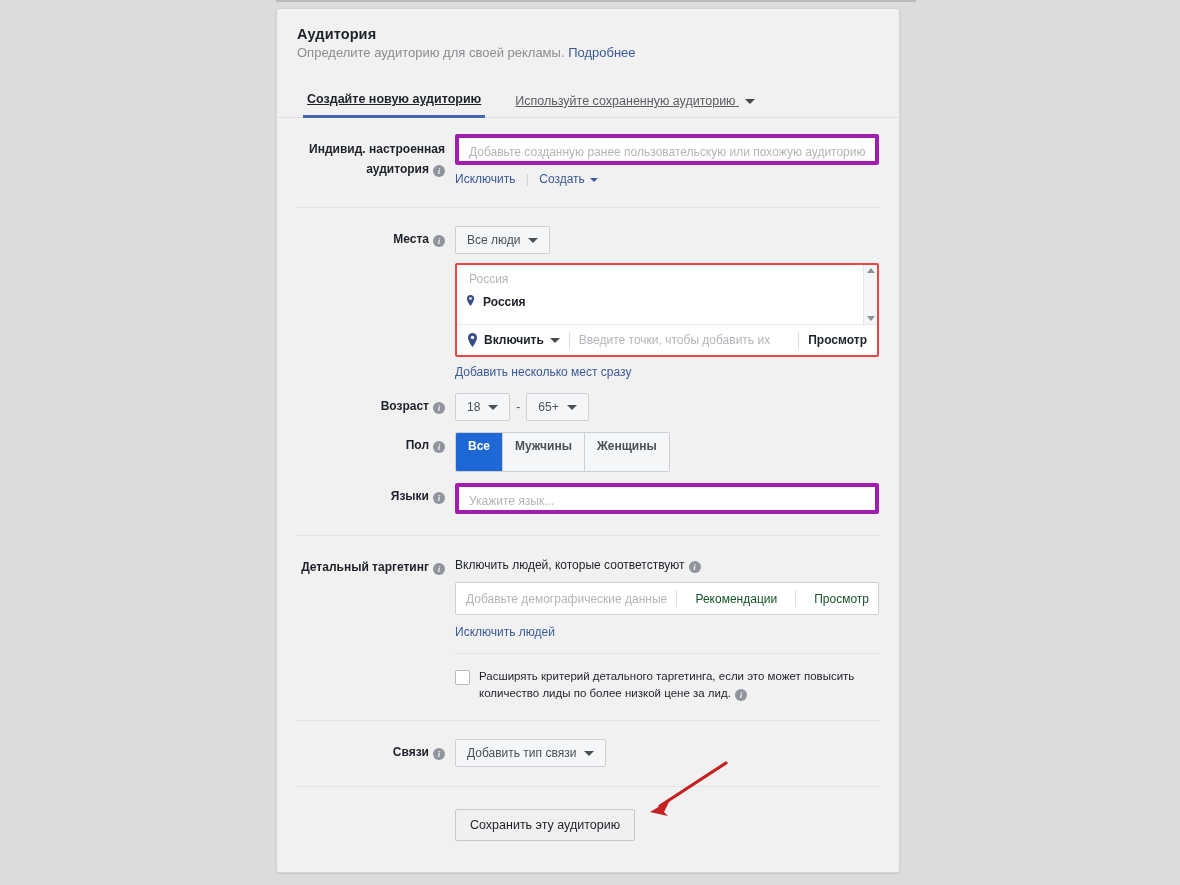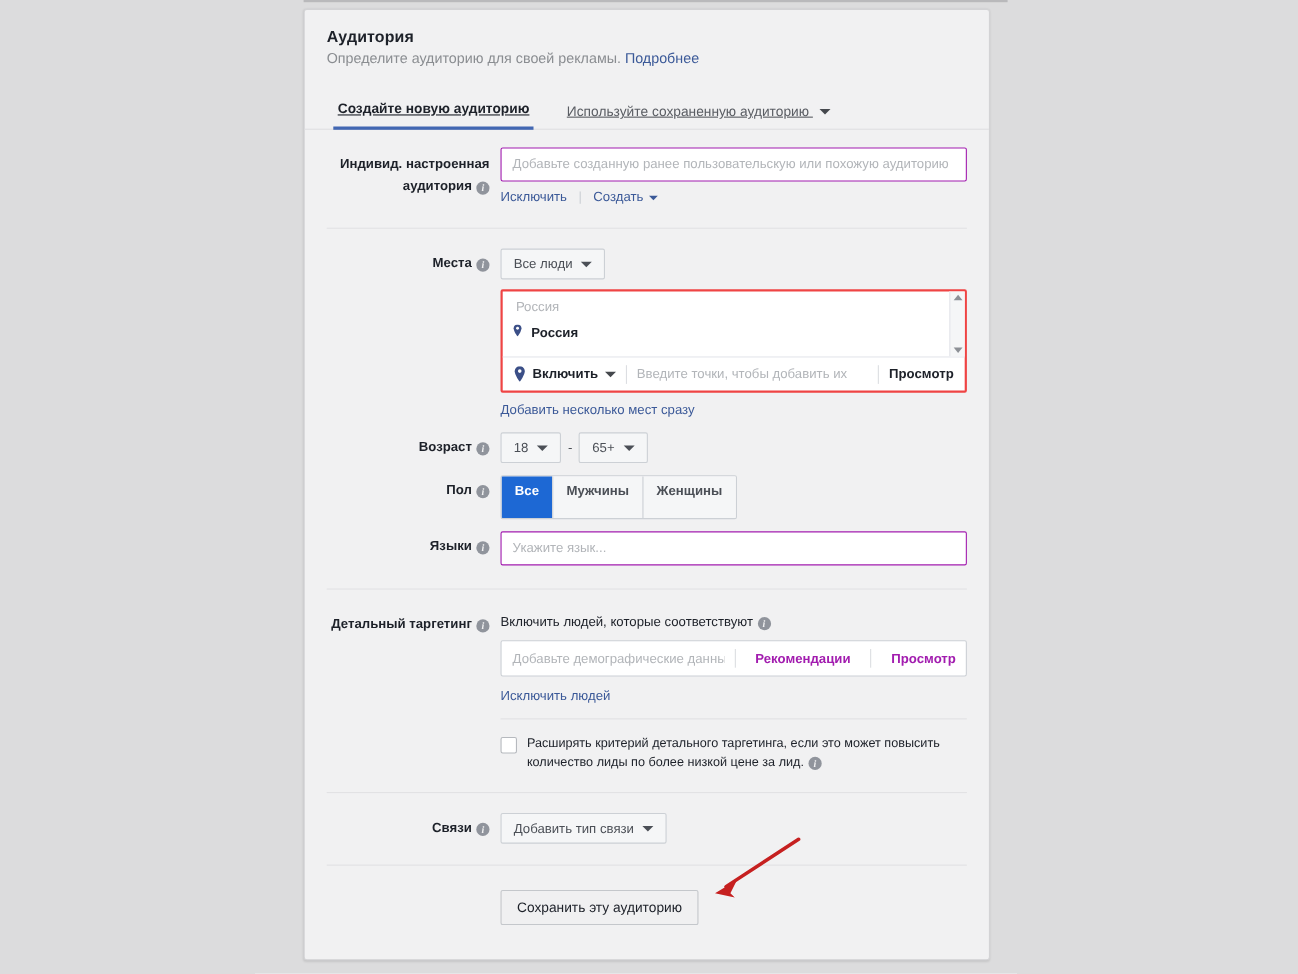--- a/index.html
+++ b/index.html
@@ -71,21 +71,21 @@
 
   .info{
     display:inline-block;width:12px;height:12px;border-radius:50%;
     background:#90949c;color:#f1f1f2;font-size:9px;line-height:12px;
     text-align:center;font-weight:bold;font-style:italic;
     vertical-align:-1px;margin-left:4px;font-family:"Liberation Serif", serif;
   }
 
   .txtinput{
     width:100%;box-sizing:border-box;height:31px;
-    border:1px solid #a21caf;background:#fff;border-radius:2px;
+    border:4px solid #a21caf;background:#fff;border-radius:2px;
     font-size:12px;color:#b2b5b9;padding:0 10px;line-height:29px;
     overflow:hidden;white-space:nowrap;
   }
 
   .linkrow{margin-top:7px;font-size:12px;color:#3b5998;}
   .linkrow a{color:#3b5998;text-decoration:none;cursor:pointer;}
   .sep{color:#ccd0d5;margin:0 7px;}
   .caret-sm{
     display:inline-block;width:0;height:0;margin-left:5px;
     border-left:4px solid transparent;border-right:4px solid transparent;
@@ -151,21 +151,21 @@
   .seg div:first-child{border-left:0;}
   .seg div.on{background:#1d68d4;color:#fff;}
 
   
   .dt-head{font-size:12px;color:#1d2129;padding-top:4px;}
   .combo{
     display:flex;align-items:center;height:31px;margin-top:9px;
     border:1px solid #ccd0d5;background:#fff;border-radius:2px;
   }
   .combo .ph{flex:1;min-width:0;overflow:hidden;white-space:nowrap;font-size:12px;color:#b2b5b9;padding-left:10px;}
-  .combo .act{font-size:12px;font-weight:bold;color:#a21caf;padding:0 9px;white-space:nowrap;cursor:pointer;}
+  .combo .act{font-size:12px;font-weight:normal;color:#14532d;padding:0 9px;white-space:nowrap;cursor:pointer;}
 
   .chkrow{display:flex;align-items:flex-start;margin-top:14px;}
   .chk{
     width:13px;height:13px;border:1px solid #b6b9be;background:#fff;border-radius:2px;
     flex:none;margin-right:9px;margin-top:2px;cursor:pointer;
   }
   .chktext{font-size:11.5px;color:#1d2129;line-height:17px;}
 
   .saverow{padding:22px 0 0 0;}
   .btn-save{

